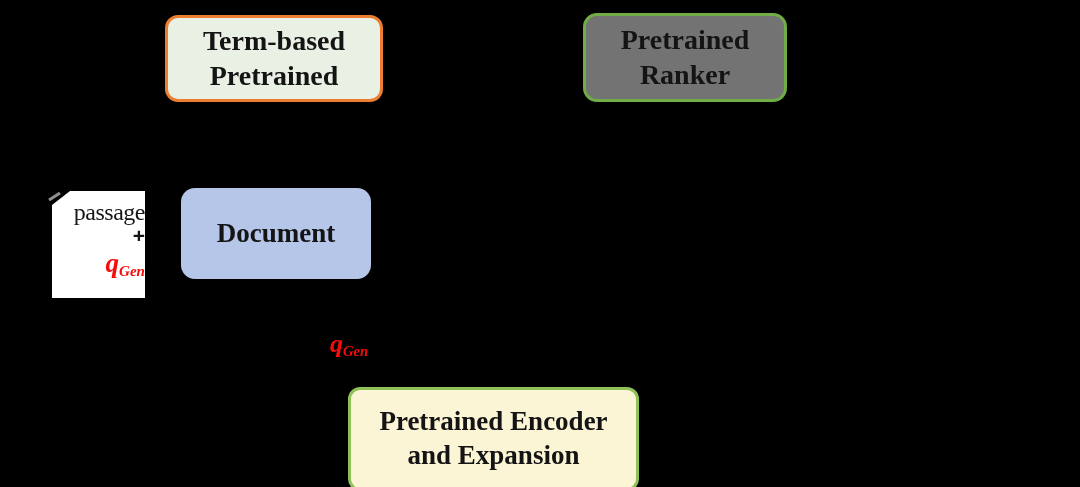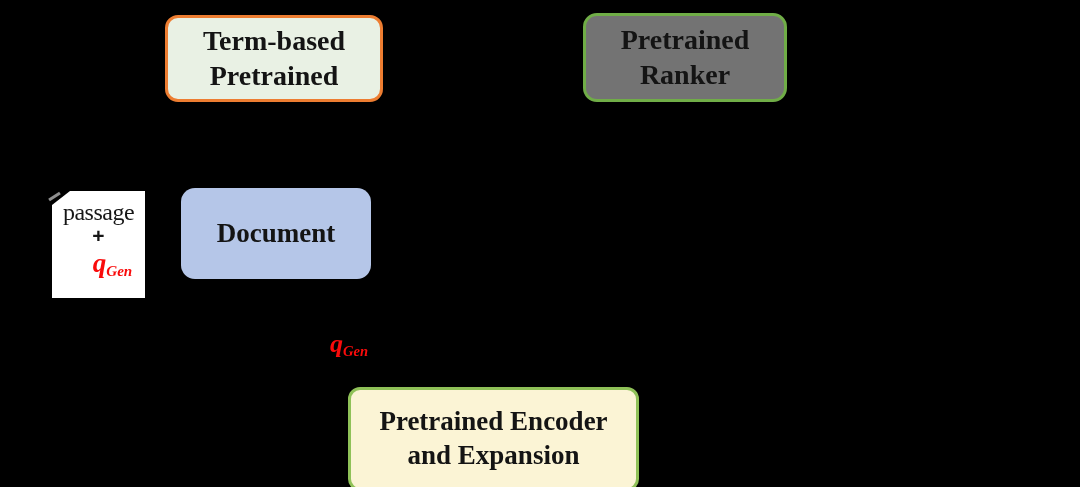--- a/index.html
+++ b/index.html
@@ -52,21 +52,21 @@
     font-size: 27px; line-height: 1.25;
   }
 
   
   #passage-doc {
     position: absolute;
     left: 52px; top: 191px; width: 93px; height: 107px;
     clip-path: polygon(18px 0, 100% 0, 100% 100%, 0 100%, 0 14px);
     display: flex;
     flex-direction: column;
-    align-items: center;
+    align-items: flex-end;
     justify-content: flex-start;
     text-align: center;
     box-sizing: border-box;
     padding-top: 9px;
   }
   #doc-fold-mark {
     position: absolute;
     left: 48px; top: 195px;
     width: 13px; height: 3px;
     background: #8f8f8f;

